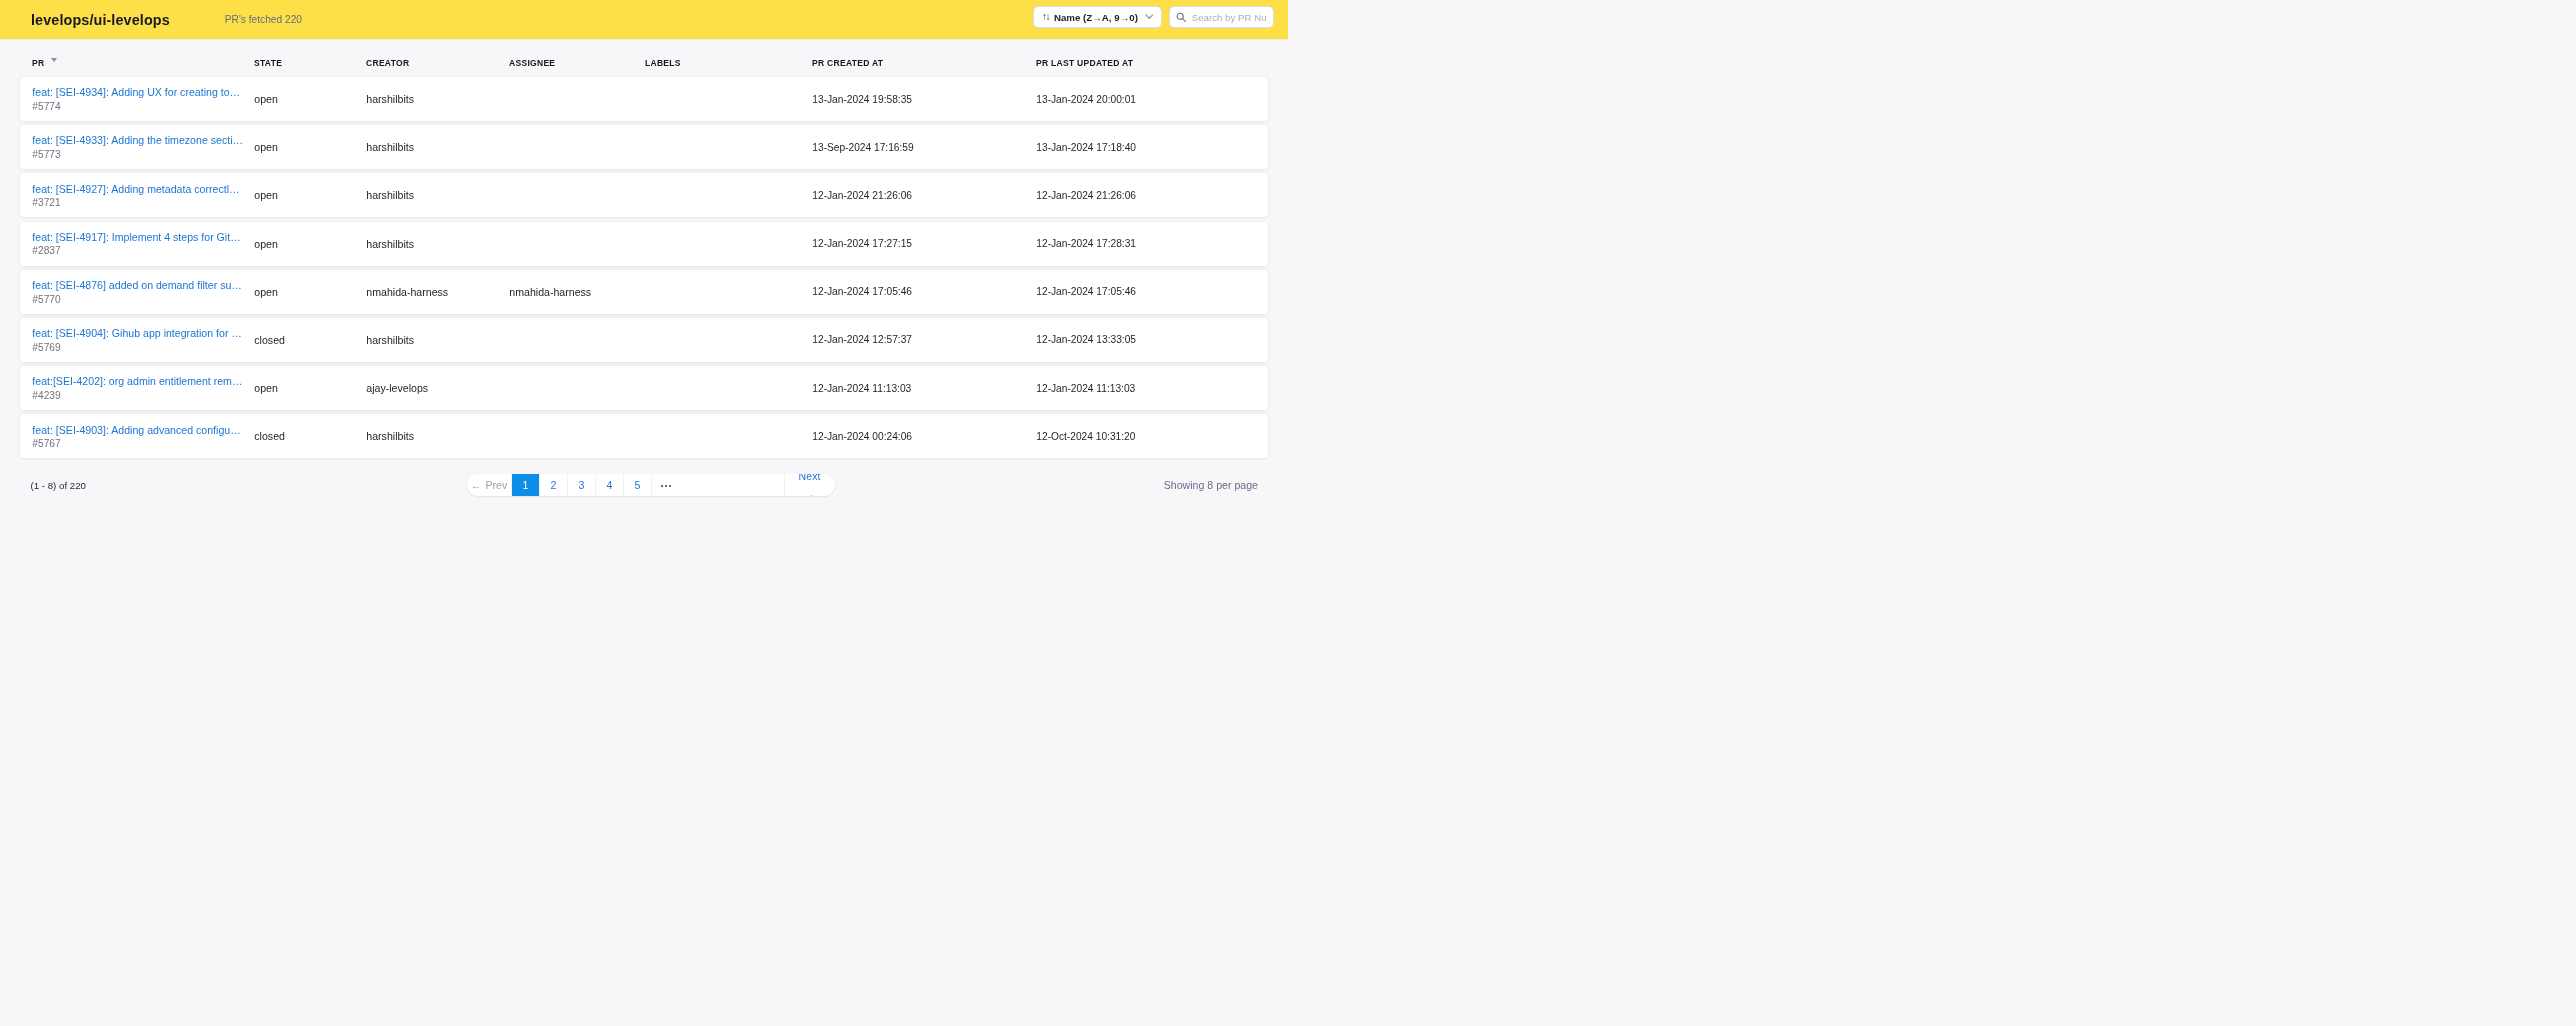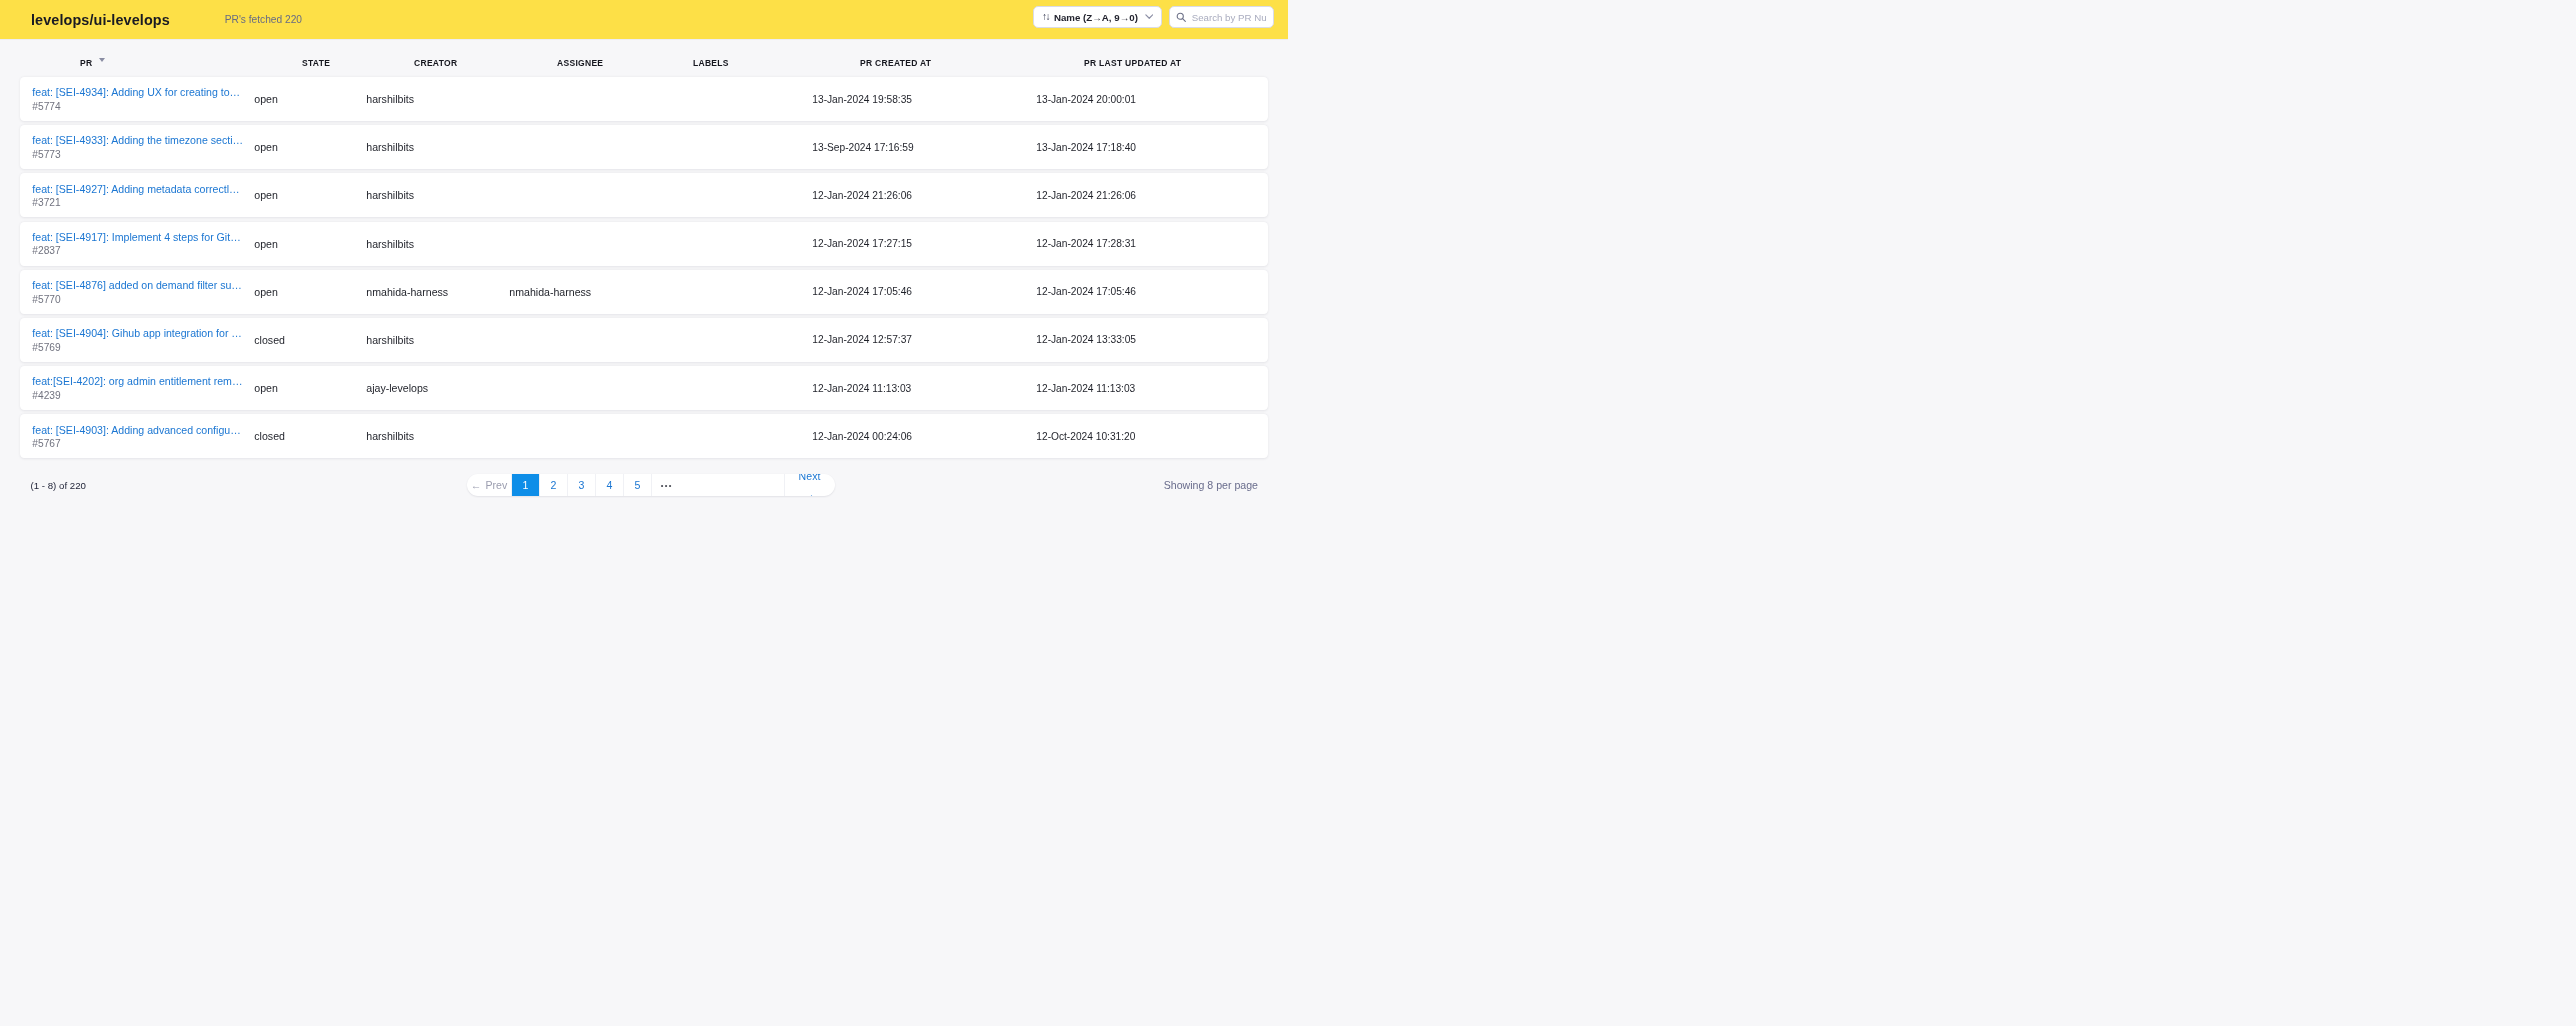--- a/index.html
+++ b/index.html
@@ -44,21 +44,21 @@
   .searchbox input::placeholder{color:#a9acbf;}
   
   .grid-cols{
     display:grid;
     grid-template-columns:222px 112px 143px 136px 167px 224px 1fr;
   }
   .table-head{
     position:absolute;top:58px;left:32px;right:20.3px;
     font-size:8.5px;font-weight:700;color:#16171f;letter-spacing:0.3px;
   }
-  .th{display:flex;align-items:flex-start;gap:6.8px;margin-left:48px;}
+  .th{display:flex;align-items:flex-start;gap:6.8px;}
   .tri-down{
     width:0;height:0;border-left:3.4px solid transparent;border-right:3.4px solid transparent;
     border-top:4.2px solid #8a8da3;display:inline-block;
   }
   .rows{position:absolute;top:77px;left:20.3px;right:20.3px;display:flex;flex-direction:column;gap:4.2px;}
   .card{
     height:44px;background:#fff;border-radius:4.2px;
     box-shadow:0 0.8px 2.5px rgba(40,43,66,.09);
     padding-left:12px;align-items:center;
   }

